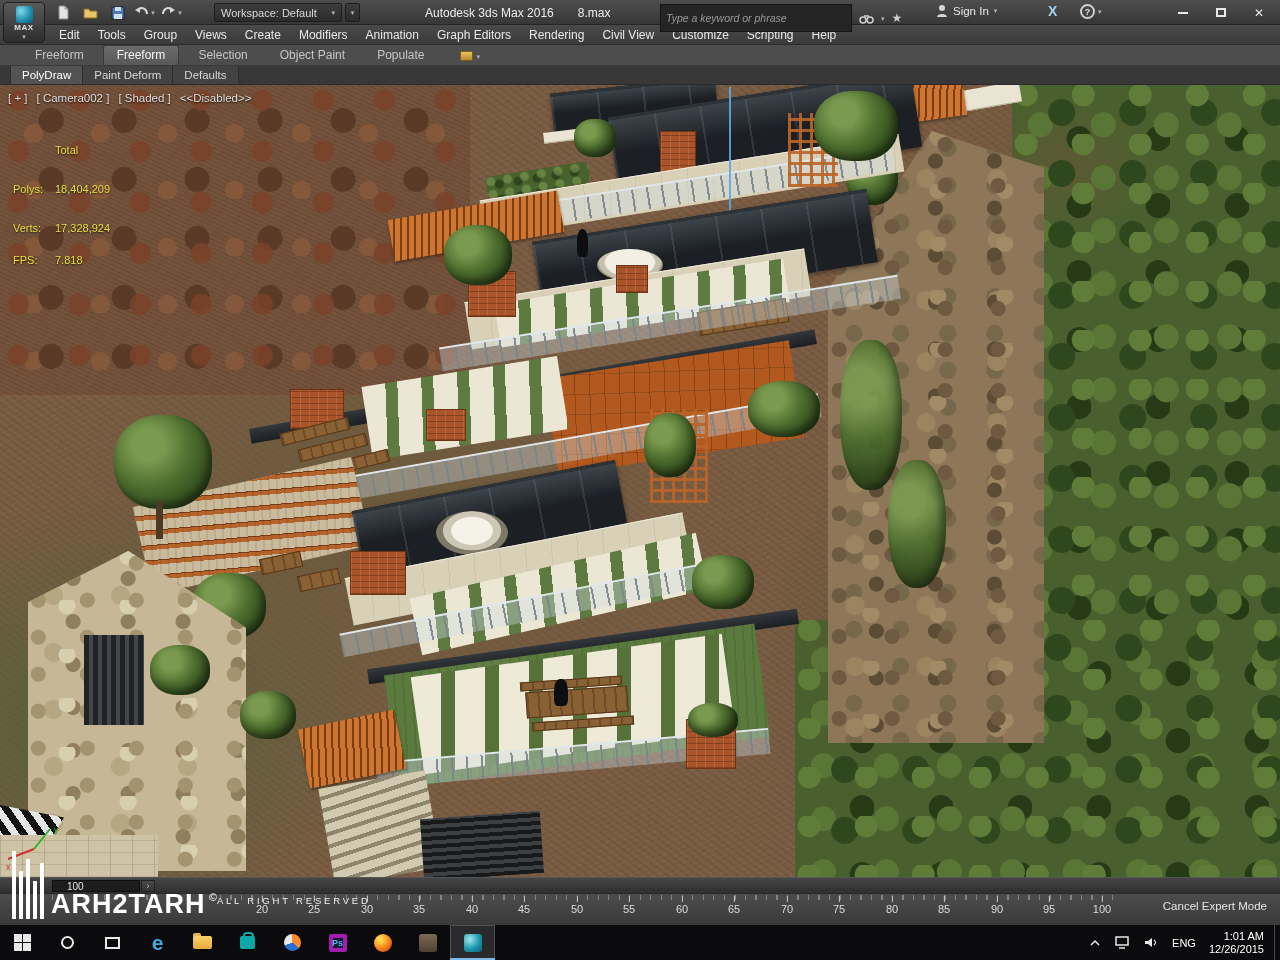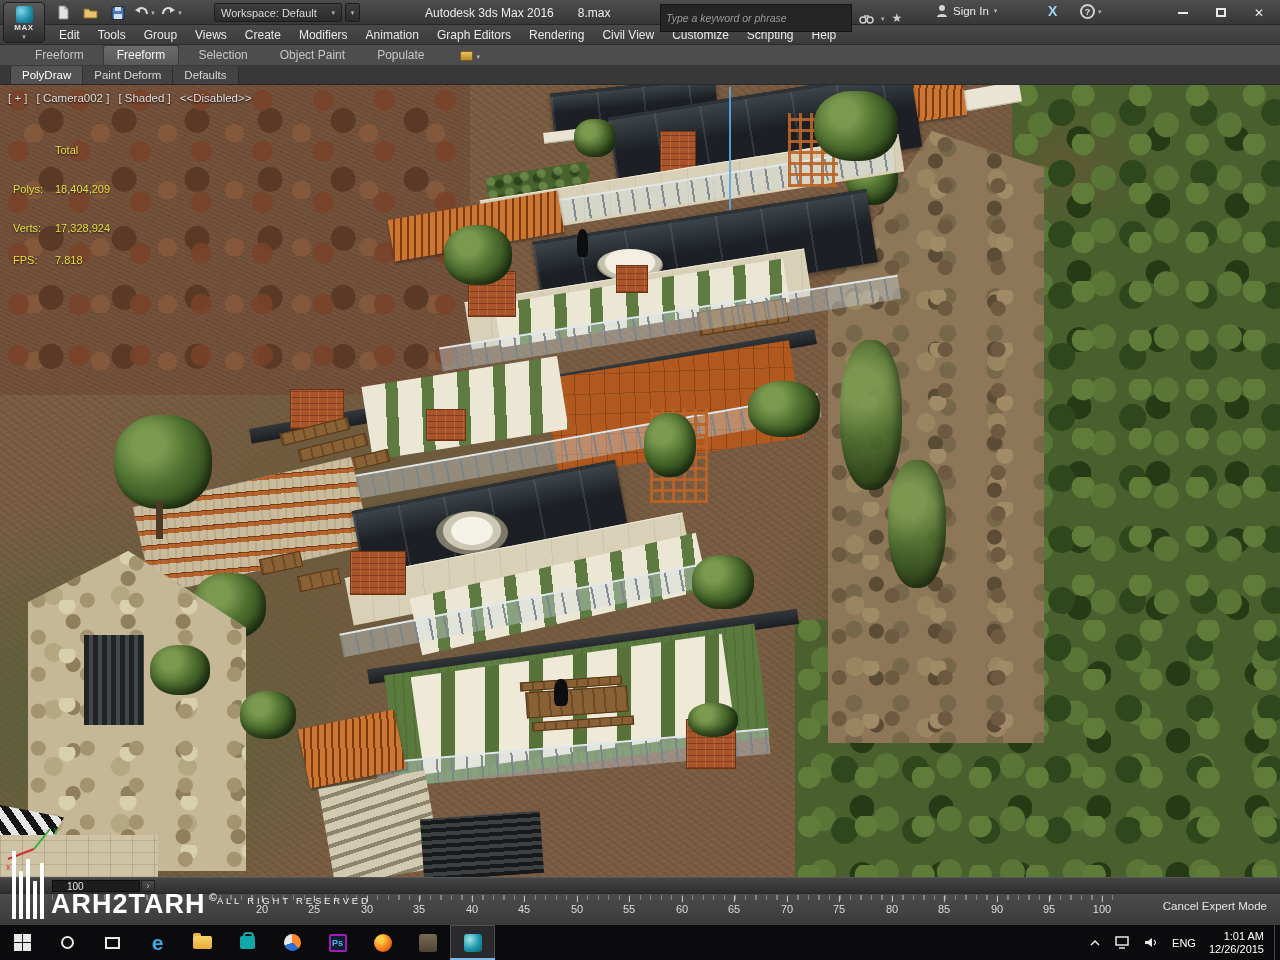--- a/index.html
+++ b/index.html
@@ -224,21 +224,21 @@
   .edgeg { font-size:21px; font-weight:bold; color:#3fa9e0; line-height:21px; }
   .folder { width:19px; height:13px; background:linear-gradient(#f7d368,#e8a93c);
     border-radius:1px 2px 2px 2px; position:relative; }
   .folder::before { content:""; position:absolute; left:0; top:-3px; width:8px; height:3px;
     background:#e8b64a; border-radius:2px 2px 0 0; }
   .store { width:15px; height:13px; background:#0fa8a8; border-radius:2px; position:relative; }
   .store::before { content:""; position:absolute; left:3px; top:-4px; width:7px; height:5px;
     border:2px solid #0fa8a8; border-bottom:none; border-radius:4px 4px 0 0; }
   .media { width:17px; height:17px; border-radius:50%;
     background:conic-gradient(#ff8a2a 0 130deg, #2a6fd4 130deg 250deg, #e8e8e8 250deg 360deg); }
-  .ps { width:18px; height:18px; background:#0b1d33; border:2px solid #a21caf; color:#58b0e8;
+  .ps { width:18px; height:18px; background:#0b1d33; border:4px solid #a21caf; color:#58b0e8;
     font-size:9px; font-weight:bold; display:flex; align-items:center; justify-content:center; border-radius:2px; }
   .ffx { width:18px; height:18px; border-radius:50%;
     background:radial-gradient(circle at 35% 30%, #ffd24a 0 15%, #ff9a26 40%, #e05e12 75%, #b34408); }
   .gapp { width:18px; height:18px; border-radius:3px; background:linear-gradient(#7a6a55,#4e4232); }
   .maxico { width:18px; height:18px; border-radius:3px;
     background:radial-gradient(circle at 32% 30%, #9fe8e8, #1d97ad 55%, #0c5f76); }
   .tray { margin-left:auto; display:flex; align-items:center; height:100%; }
   .titem { padding:0 7px; color:#ffffff; font-size:11px; display:flex; align-items:center; height:100%; }
   .clock { display:flex; flex-direction:column; align-items:flex-end; justify-content:center;
     line-height:13px; padding:0 10px 0 6px; font-size:11px; color:#fff; }

